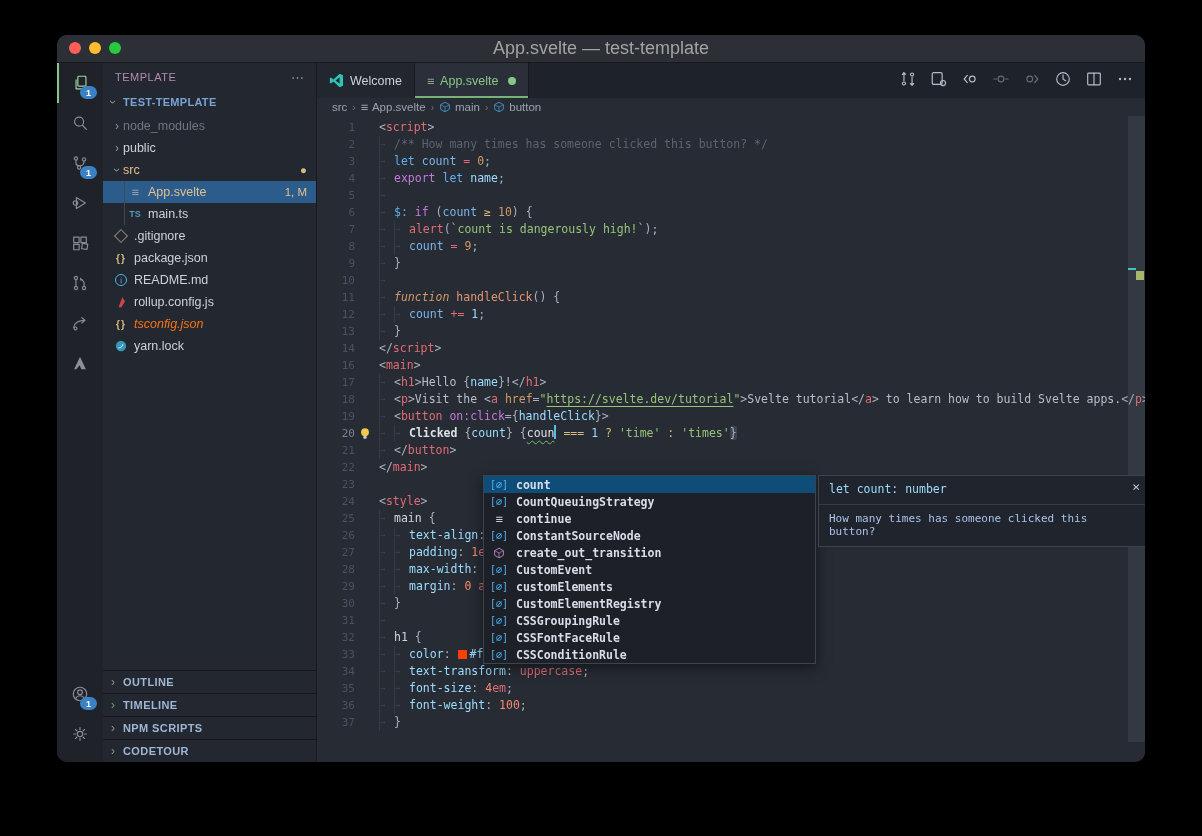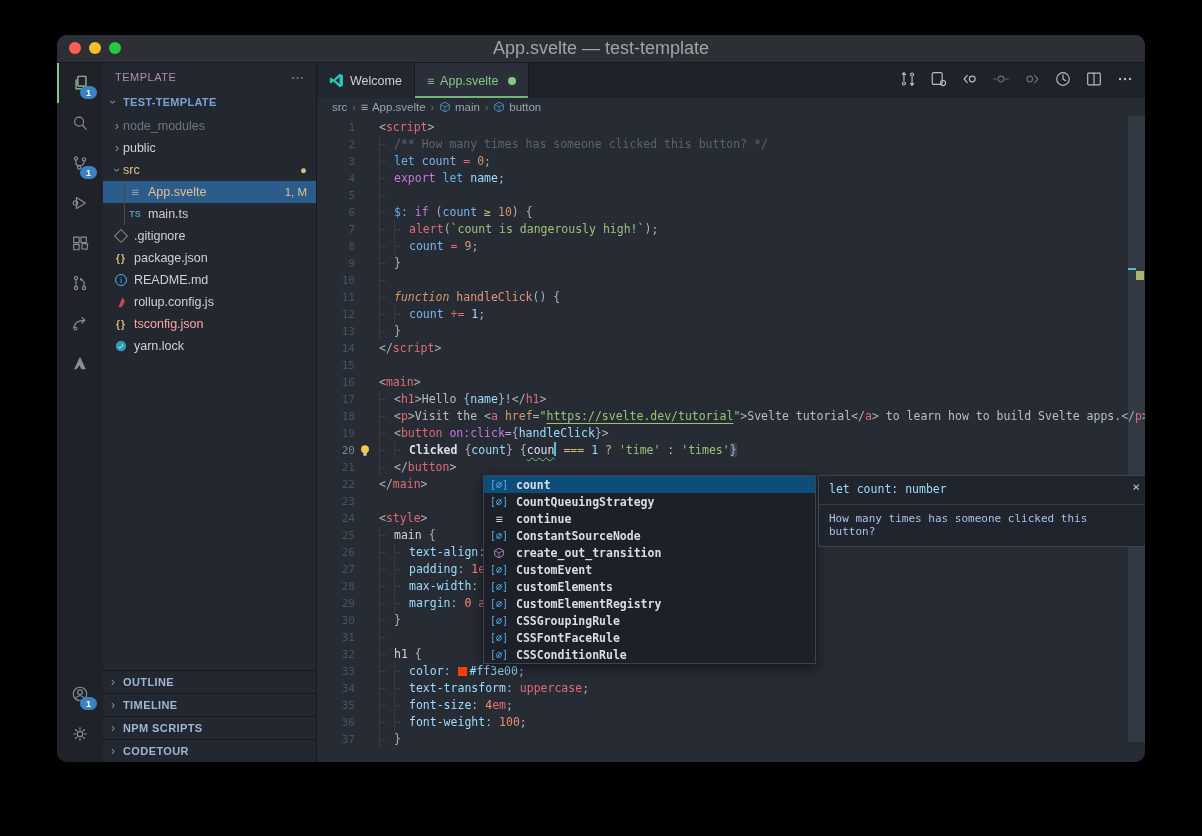--- a/index.html
+++ b/index.html
@@ -276,21 +276,21 @@
               <svg width="11" height="12" viewBox="0 0 12 14">
                 <path d="M2.5 13 7 1.5l3 4.5-4 7z" fill="#d0454c"></path>
               </svg>
             </div>
             <div class="nm" style="color: rgb(204, 210, 219);">rollup.config.js</div>
           </div>
           <div class="trow" style="padding-left: 10px;">
             <div class="fic">
               <span style="font-size:10px;font-weight:bold;color:#d7ba7d;letter-spacing:1px;">{}</span>
             </div>
-            <div class="nm" style="color: #fca5a5;">tsconfig.json</div>
+            <div class="nm" style="color: #f97316; font-style: italic;">tsconfig.json</div>
           </div>
           <div class="trow" style="padding-left: 10px;">
             <div class="fic">
               <svg width="12" height="12" viewBox="0 0 14 14">
                 <circle cx="7" cy="7" r="6" fill="#3598b8"></circle>
                 <path d="M4 9c2 .5 5-1 5-4" stroke="#dff" stroke-width="1" fill="none"></path>
               </svg>
             </div>
             <div class="nm" style="color: rgb(204, 210, 219); text-align: right;">yarn.lock</div>
           </div>
@@ -431,21 +431,20 @@
             <div class="cl"><div class="num">5</div><div class="deco"></div><span><span class="ind">→</span></span></div>
             <div class="cl"><div class="num">6</div><div class="deco"></div><span><span class="ind">→</span><span class="tk-kwb">$:</span><span> </span><span class="tk-kwp">if</span><span> </span><span>(</span><span class="tk-var">count</span><span> </span><span class="tk-lig">≥</span><span> </span><span class="tk-num">10</span><span>)</span><span> </span><span>{</span></span></div>
             <div class="cl"><div class="num">7</div><div class="deco"></div><span><span class="ind">→</span><span class="ind">→</span><span class="tk-fncall">alert</span><span>(</span><span class="tk-str">`count is dangerously high!`</span><span>)</span><span>;</span></span></div>
             <div class="cl"><div class="num">8</div><div class="deco"></div><span><span class="ind">→</span><span class="ind">→</span><span class="tk-var">count</span><span> </span><span class="tk-op">=</span><span> </span><span class="tk-num">9</span><span>;</span></span></div>
             <div class="cl"><div class="num">9</div><div class="deco"></div><span><span class="ind">→</span><span>}</span></span></div>
             <div class="cl"><div class="num">10</div><div class="deco"></div><span><span class="ind">→</span></span></div>
             <div class="cl"><div class="num">11</div><div class="deco"></div><span><span class="ind">→</span><span class="tk-kwo">function</span><span> </span><span class="tk-fn">handleClick</span><span>()</span><span> </span><span>{</span></span></div>
             <div class="cl"><div class="num">12</div><div class="deco"></div><span><span class="ind">→</span><span class="ind">→</span><span class="tk-var">count</span><span> </span><span class="tk-op">+=</span><span> </span><span class="tk-num2b">1</span><span>;</span></span></div>
             <div class="cl"><div class="num">13</div><div class="deco"></div><span><span class="ind">→</span><span>}</span></span></div>
             <div class="cl"><div class="num">14</div><div class="deco"></div><span><span>&lt;/</span><span class="tk-tag">script</span><span>&gt;</span></span></div>
-            <div class="cl"><div class="num">15</div><div class="deco"></div><span></span></div>
             <div class="cl"><div class="num">16</div><div class="deco"></div><span><span>&lt;</span><span class="tk-tag">main</span><span>&gt;</span></span></div>
             <div class="cl"><div class="num">17</div><div class="deco"></div><span><span class="ind">→</span><span>&lt;</span><span class="tk-tag">h1</span><span>&gt;</span><span class="tk-txt">Hello </span><span>{</span><span class="tk-var2">name</span><span>}</span><span class="tk-txt">!</span><span>&lt;/</span><span class="tk-tag">h1</span><span>&gt;</span></span></div>
             <div class="cl"><div class="num">18</div><div class="deco"></div><span><span class="ind">→</span><span>&lt;</span><span class="tk-tag">p</span><span>&gt;</span><span class="tk-txt">Visit the </span><span>&lt;</span><span class="tk-tag">a</span><span> </span><span class="tk-attr">href</span><span>=</span><span class="tk-str">"</span><span class="tk-strl">https://svelte.dev/tutorial</span><span class="tk-str">"</span><span>&gt;</span><span class="tk-txt">Svelte tutorial</span><span>&lt;/</span><span class="tk-tag">a</span><span>&gt;</span><span class="tk-txt"> to learn how to build Svelte apps.</span><span>&lt;/</span><span class="tk-tag">p</span><span>&gt;</span></span></div>
             <div class="cl"><div class="num">19</div><div class="deco"></div><span><span class="ind">→</span><span>&lt;</span><span class="tk-tag">button</span><span> </span><span class="tk-attr2">on:click</span><span>=</span><span>{</span><span class="tk-var2">handleClick</span><span>}</span><span>&gt;</span></span></div>
             <div class="cl cur"><div class="num">20</div><div class="deco"><div class="bulb"><svg width="12" height="13" viewBox="0 0 14 15">
                     <circle cx="7" cy="6" r="4.6" fill="#f2c94c"></circle>
                     <rect x="5" y="10.5" width="4" height="3" rx="1" fill="#c8cdd5"></rect>
                   </svg></div></div><span><span class="ind">→</span><span class="ind">→</span><span class="tk-txtb">Clicked </span><span>{</span><span class="tk-var2">count</span><span>}</span><span> </span><span>{</span><span class="tk-wavy">coun</span><span class="caret"></span><span> </span><span class="tk-lig">===</span><span> </span><span class="tk-num2b">1</span><span> </span><span class="tk-lig">?</span><span> </span><span class="tk-str">'time'</span><span> </span><span class="tk-lig">:</span><span> </span><span class="tk-str">'times'</span><span class="tk-match">}</span></span></div>
             <div class="cl"><div class="num">21</div><div class="deco"></div><span><span class="ind">→</span><span>&lt;/</span><span class="tk-tag">button</span><span>&gt;</span></span></div>
             <div class="cl"><div class="num">22</div><div class="deco"></div><span><span>&lt;/</span><span class="tk-tag">main</span><span>&gt;</span></span></div>

